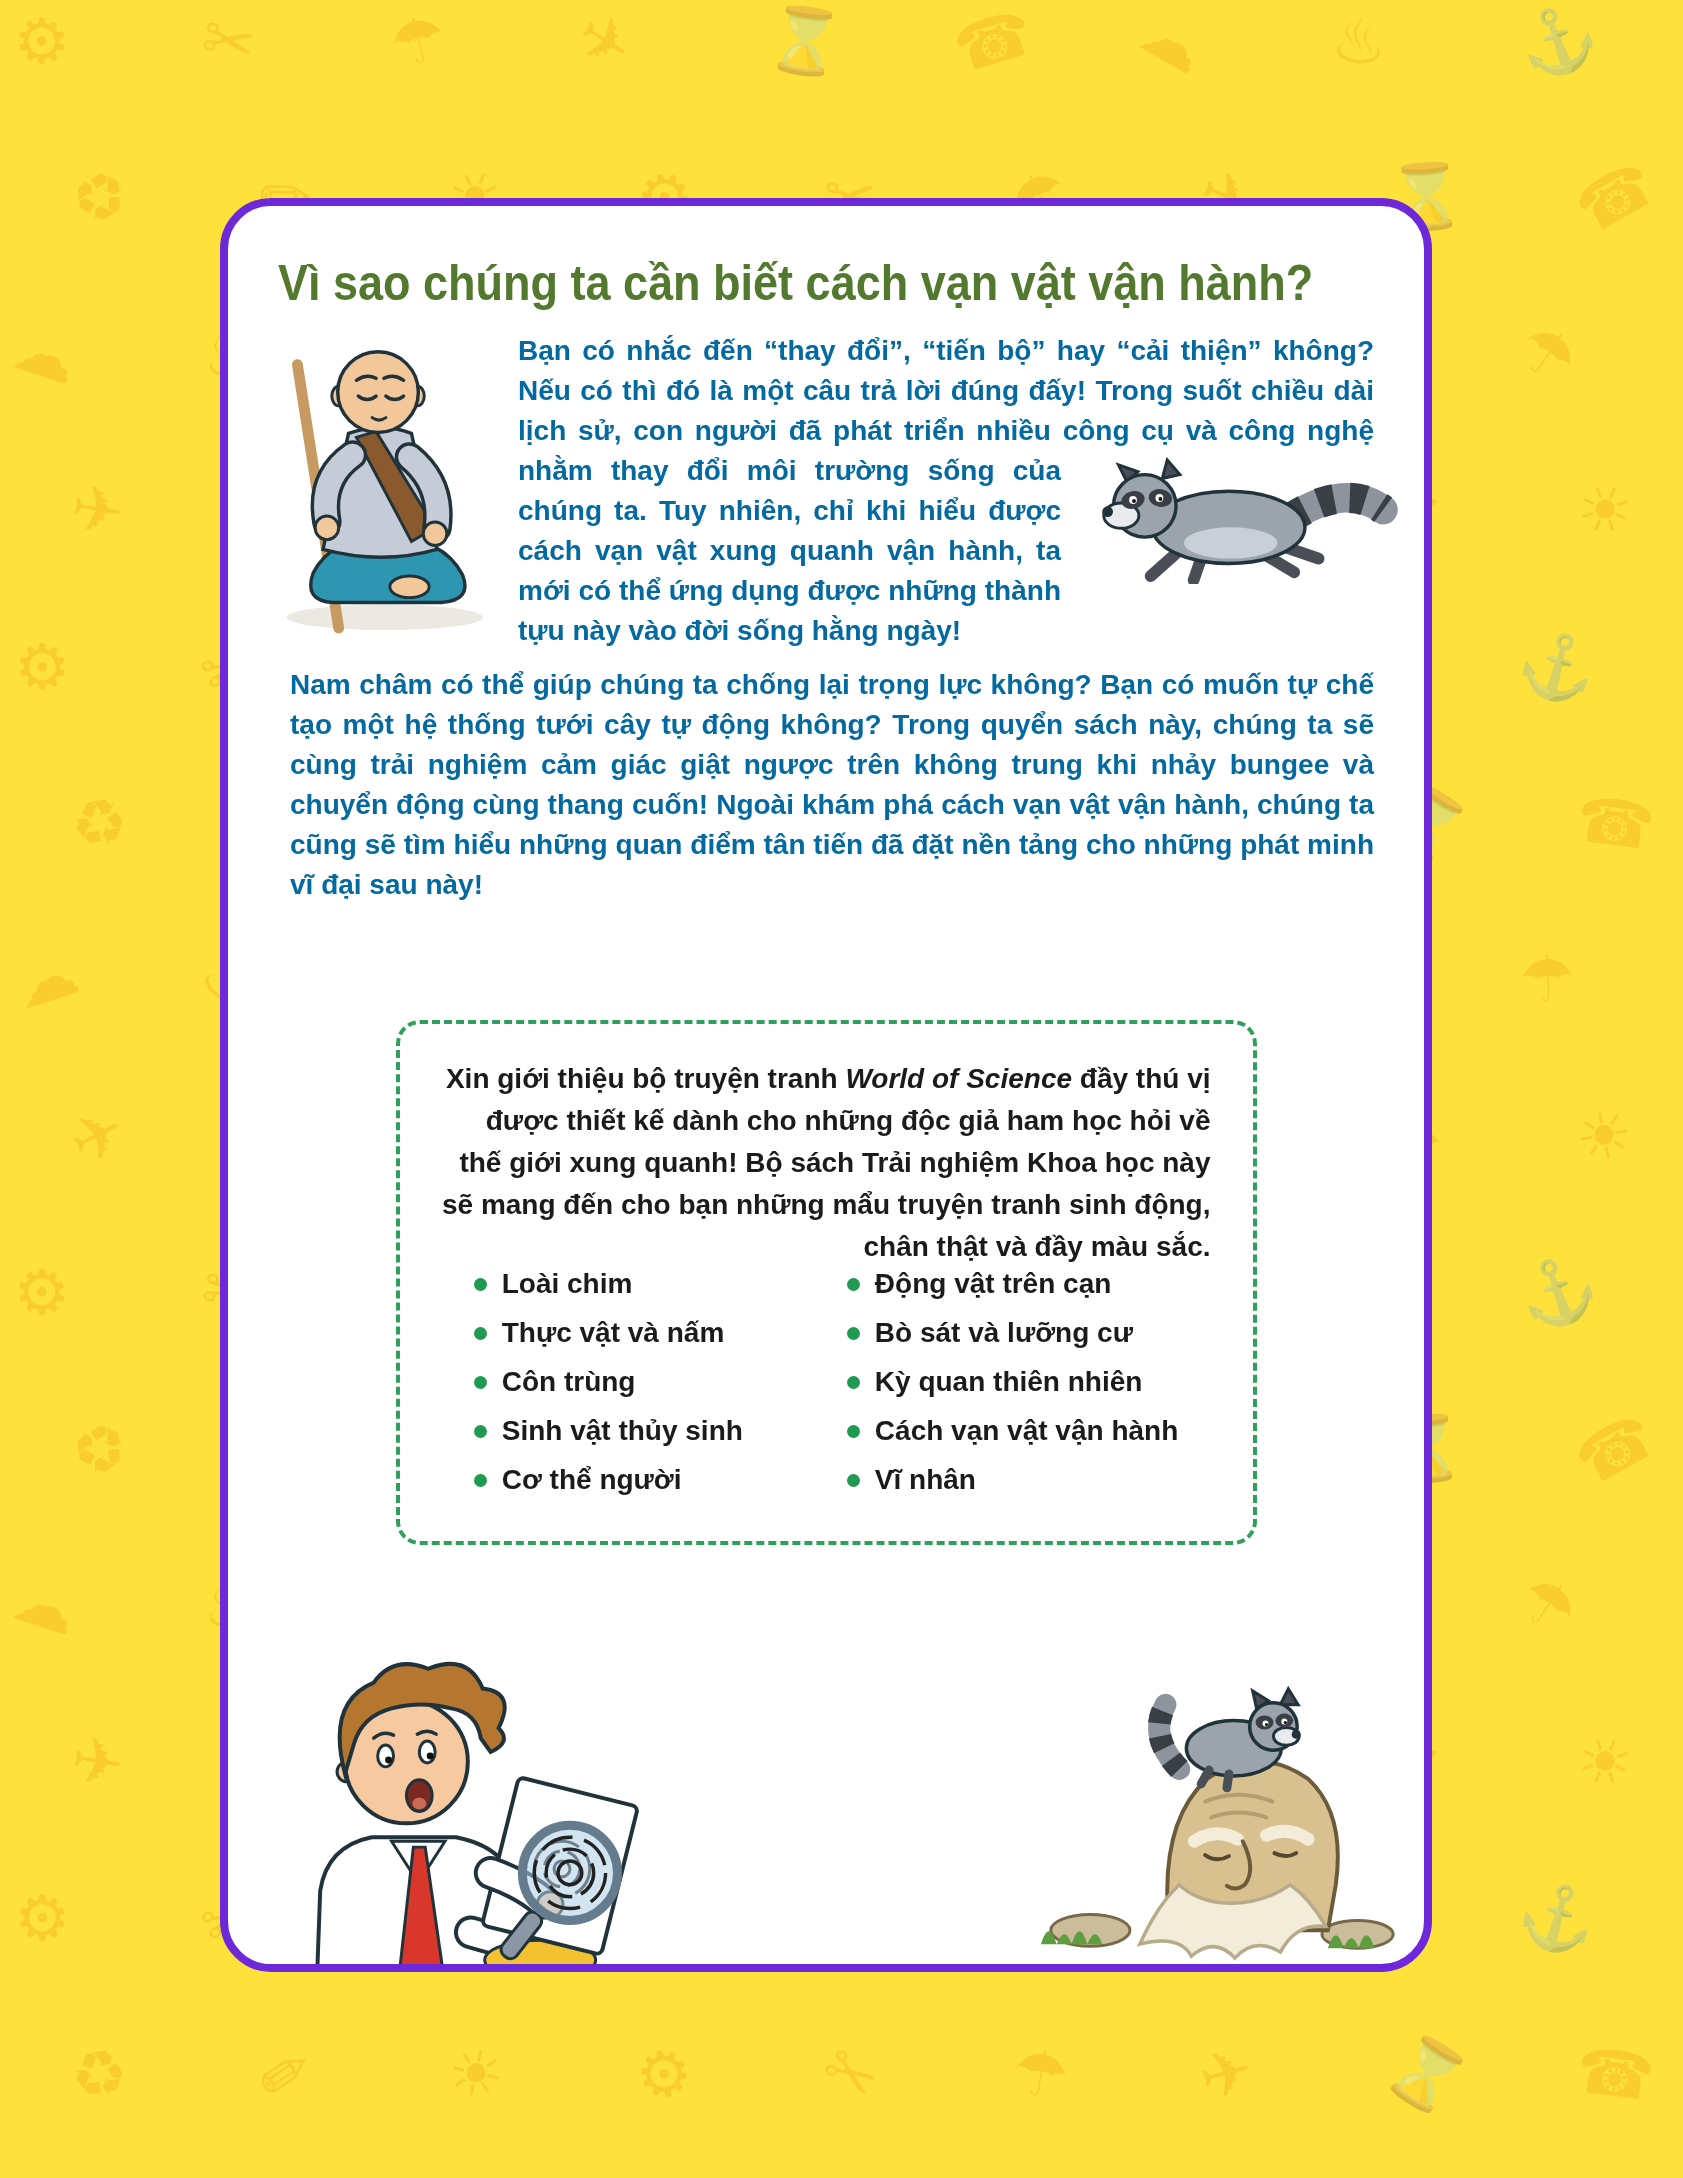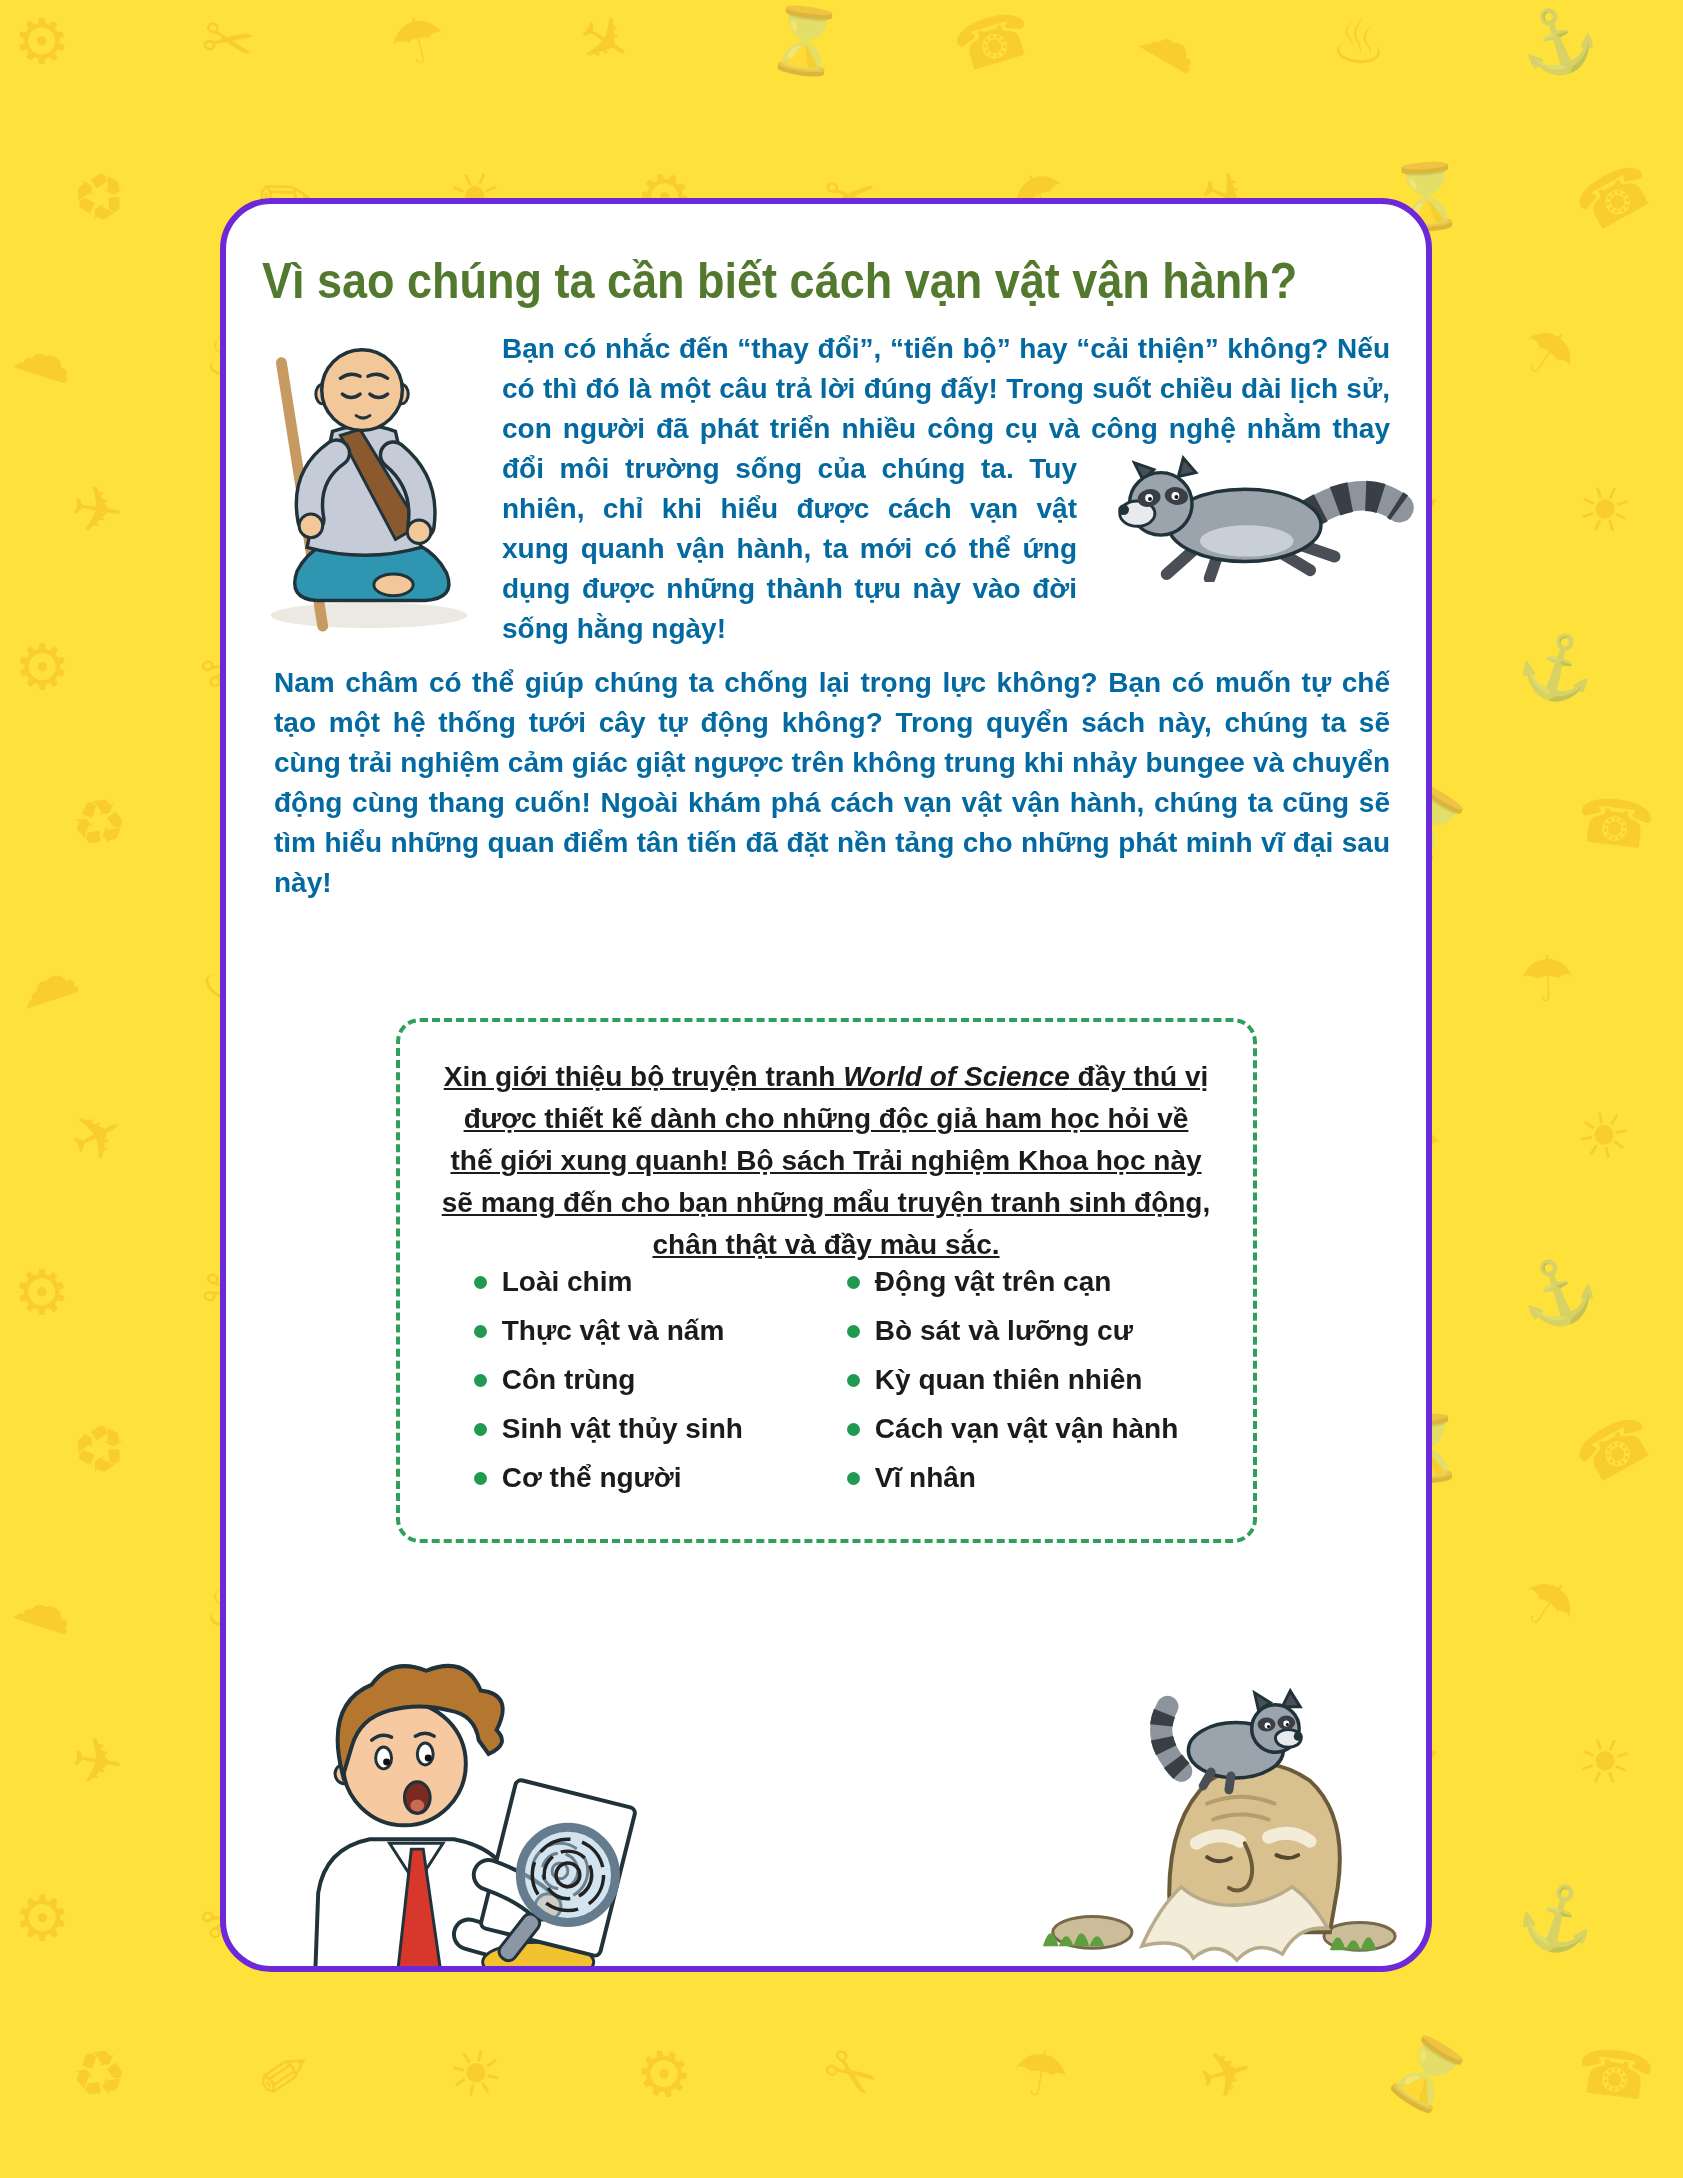--- a/index.html
+++ b/index.html
@@ -7,43 +7,43 @@
     position:relative; width:1683px; height:2178px;
     background:#FFE13C; overflow:hidden;
     font-family:"Liberation Sans", sans-serif;
   }
   .bg { position:absolute; inset:0; z-index:0; }
   .bg span { position:absolute; font-size:63px; line-height:1; color:rgba(234,160,10,0.30); }
 
   .card {
     position:absolute; z-index:1; left:220px; top:198px;
     width:1212px; height:1774px; box-sizing:border-box;
-    background:#ffffff; border:6px solid #6d28d9; border-radius:51px;
-    padding:0 36px; overflow:hidden;
+    background:#ffffff; border:8px solid #6d28d9; border-radius:51px;
+    padding:0 50px; overflow:hidden;
   }
 
   .title {
     margin:50px 0 20px; font-size:50px; line-height:1.1;
     color:#53792E; font-weight:bold; white-space:nowrap;
     transform:scaleX(0.9); transform-origin:left center;
   }
 
   .body-text { font-size:28px; line-height:1.43; color:#0369a1; text-align:justify; font-weight:600; }
   .lead { font-weight:800; }
   .float-monk   { float:left;  width:236px; height:299px; margin:6px 20px 4px -16px; }
   .float-raccoon{ float:right; width:319px; height:127px; margin:6px -26px 6px 20px; }
   .p2 { clear:both; margin-top:14px;margin-left:12px; }
   .float-monk svg, .float-raccoon svg, .boy svg, .statue svg { display:block; width:100%; height:100%; }
 
   .series-box {
     width:861px; margin:115px auto 0; box-sizing:border-box;
     border:4px dashed #2FA05C; border-radius:24px;
     padding:34px 42px 28px;
   }
-  .box-text { margin:0; text-align:center; font-size:28px; line-height:1.5; font-weight:600; color:#1b1b1b;text-decoration:underline; }
+  .box-text { margin:0; text-align:right; font-size:28px; line-height:1.5; font-weight:600; color:#1b1b1b; }
   .hl { font-style:italic; font-weight:800; }
   .list-heading { margin:28px 0 22px; text-align:center; font-size:29px; font-weight:800; color:#111; }
   .cols { display:flex; justify-content:center; gap:104px; }
   .book-list { list-style:none; margin:0; padding:0; }
   .book-list li { display:flex; align-items:center; gap:15px; font-size:28px; font-weight:600; color:#1b1b1b; margin-bottom:17px; }
   .dot { width:13px; height:13px; border-radius:50%; background:#1F9A50; flex:none; }
 
   .boy    { position:absolute; left:10px;  bottom:-6px; width:426px; height:327px; }
   .statue { position:absolute; right:12px; bottom:2px;  width:386px; height:287px; }
 </style>

